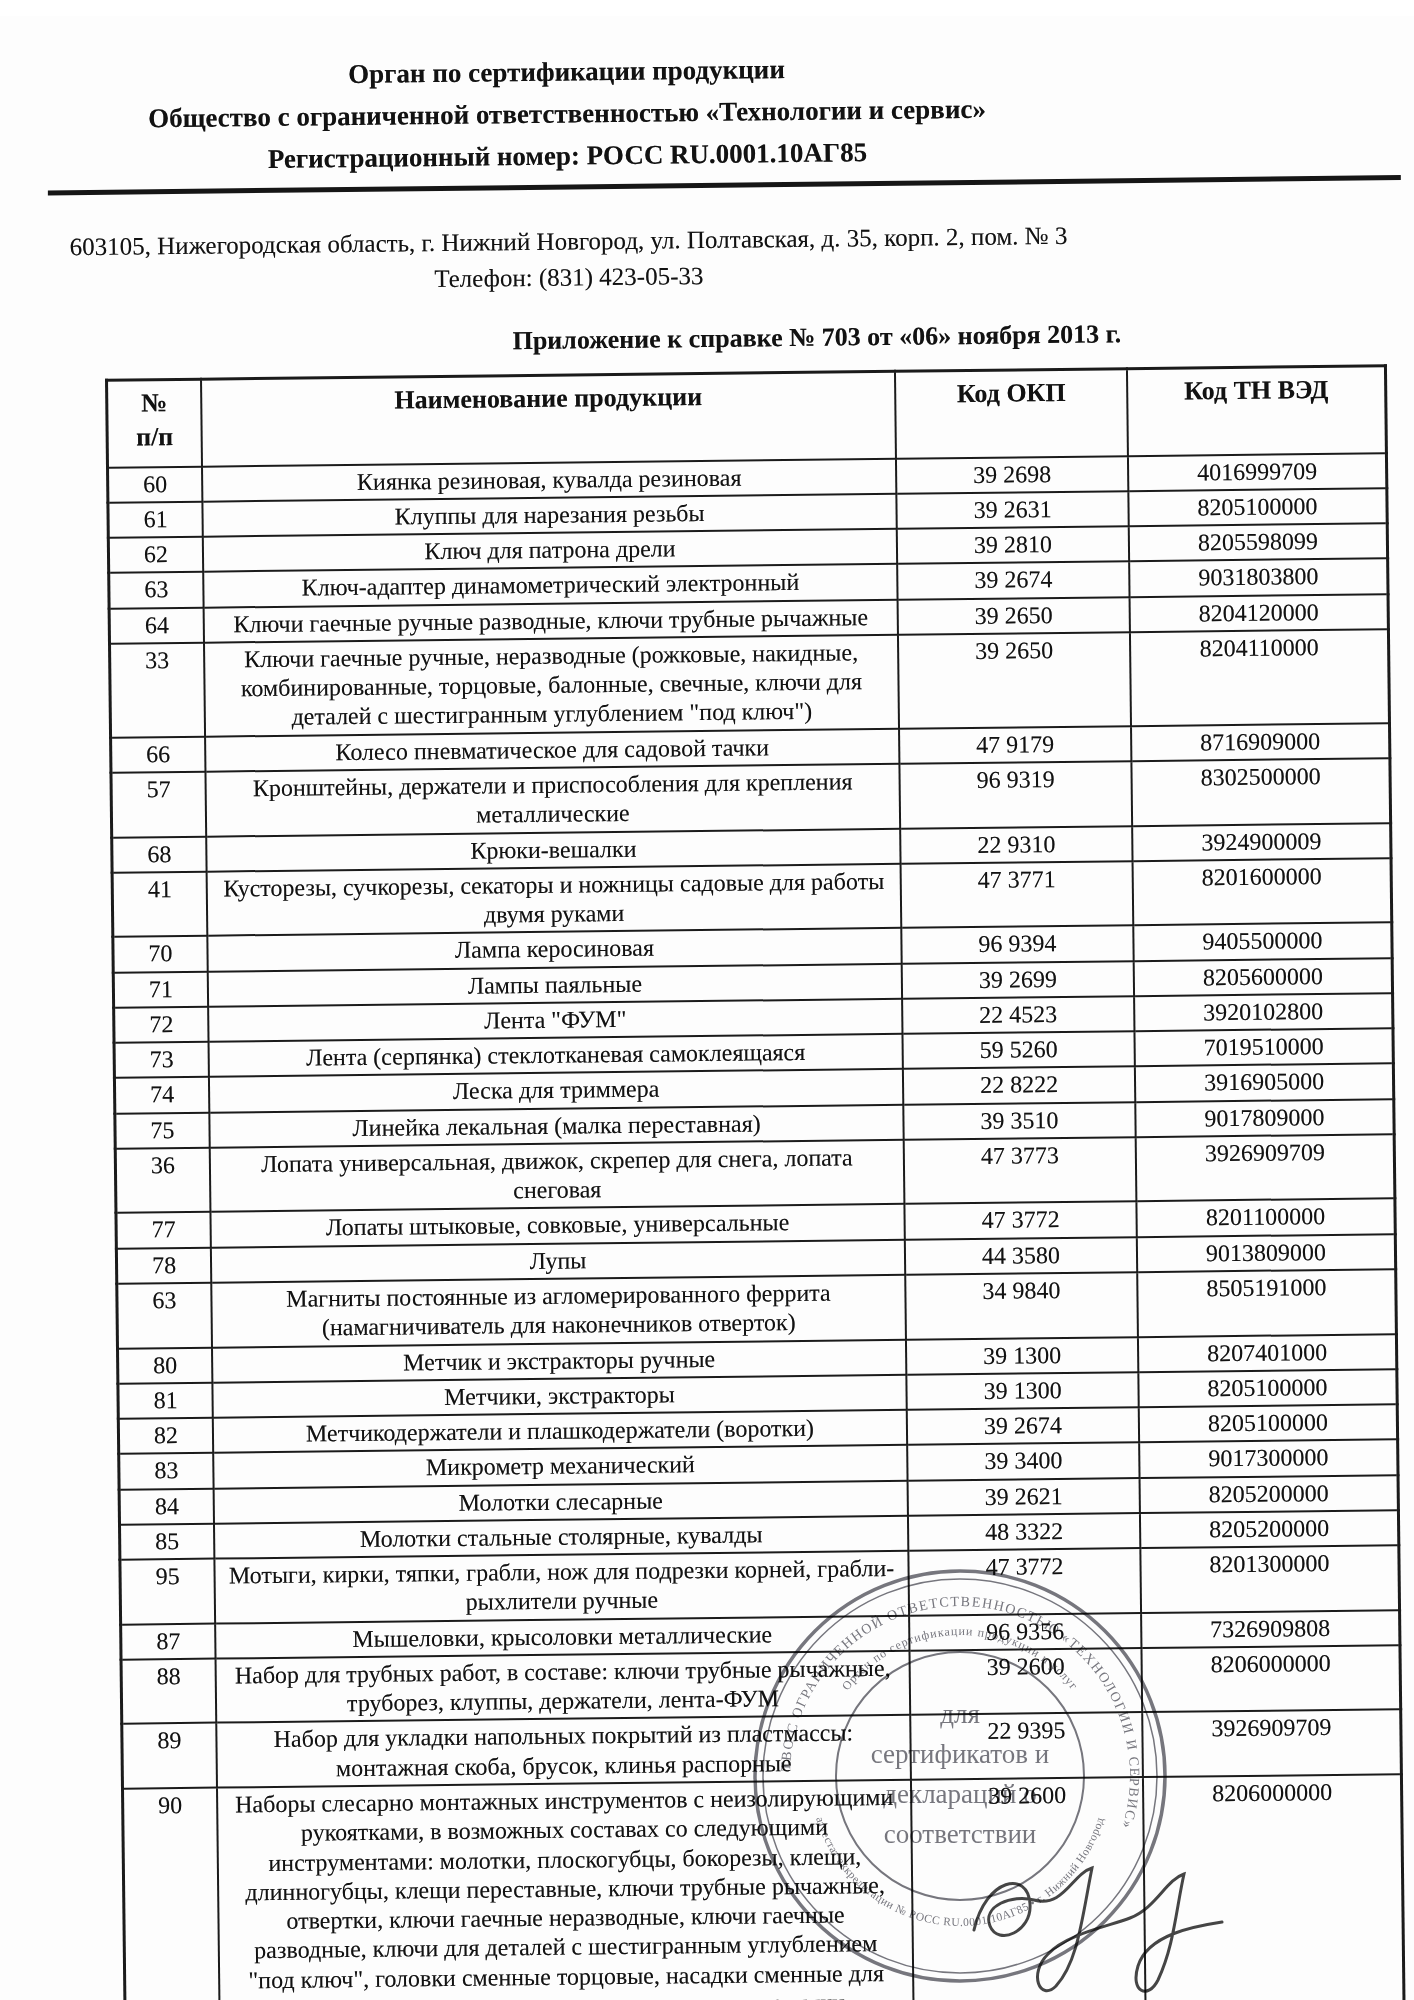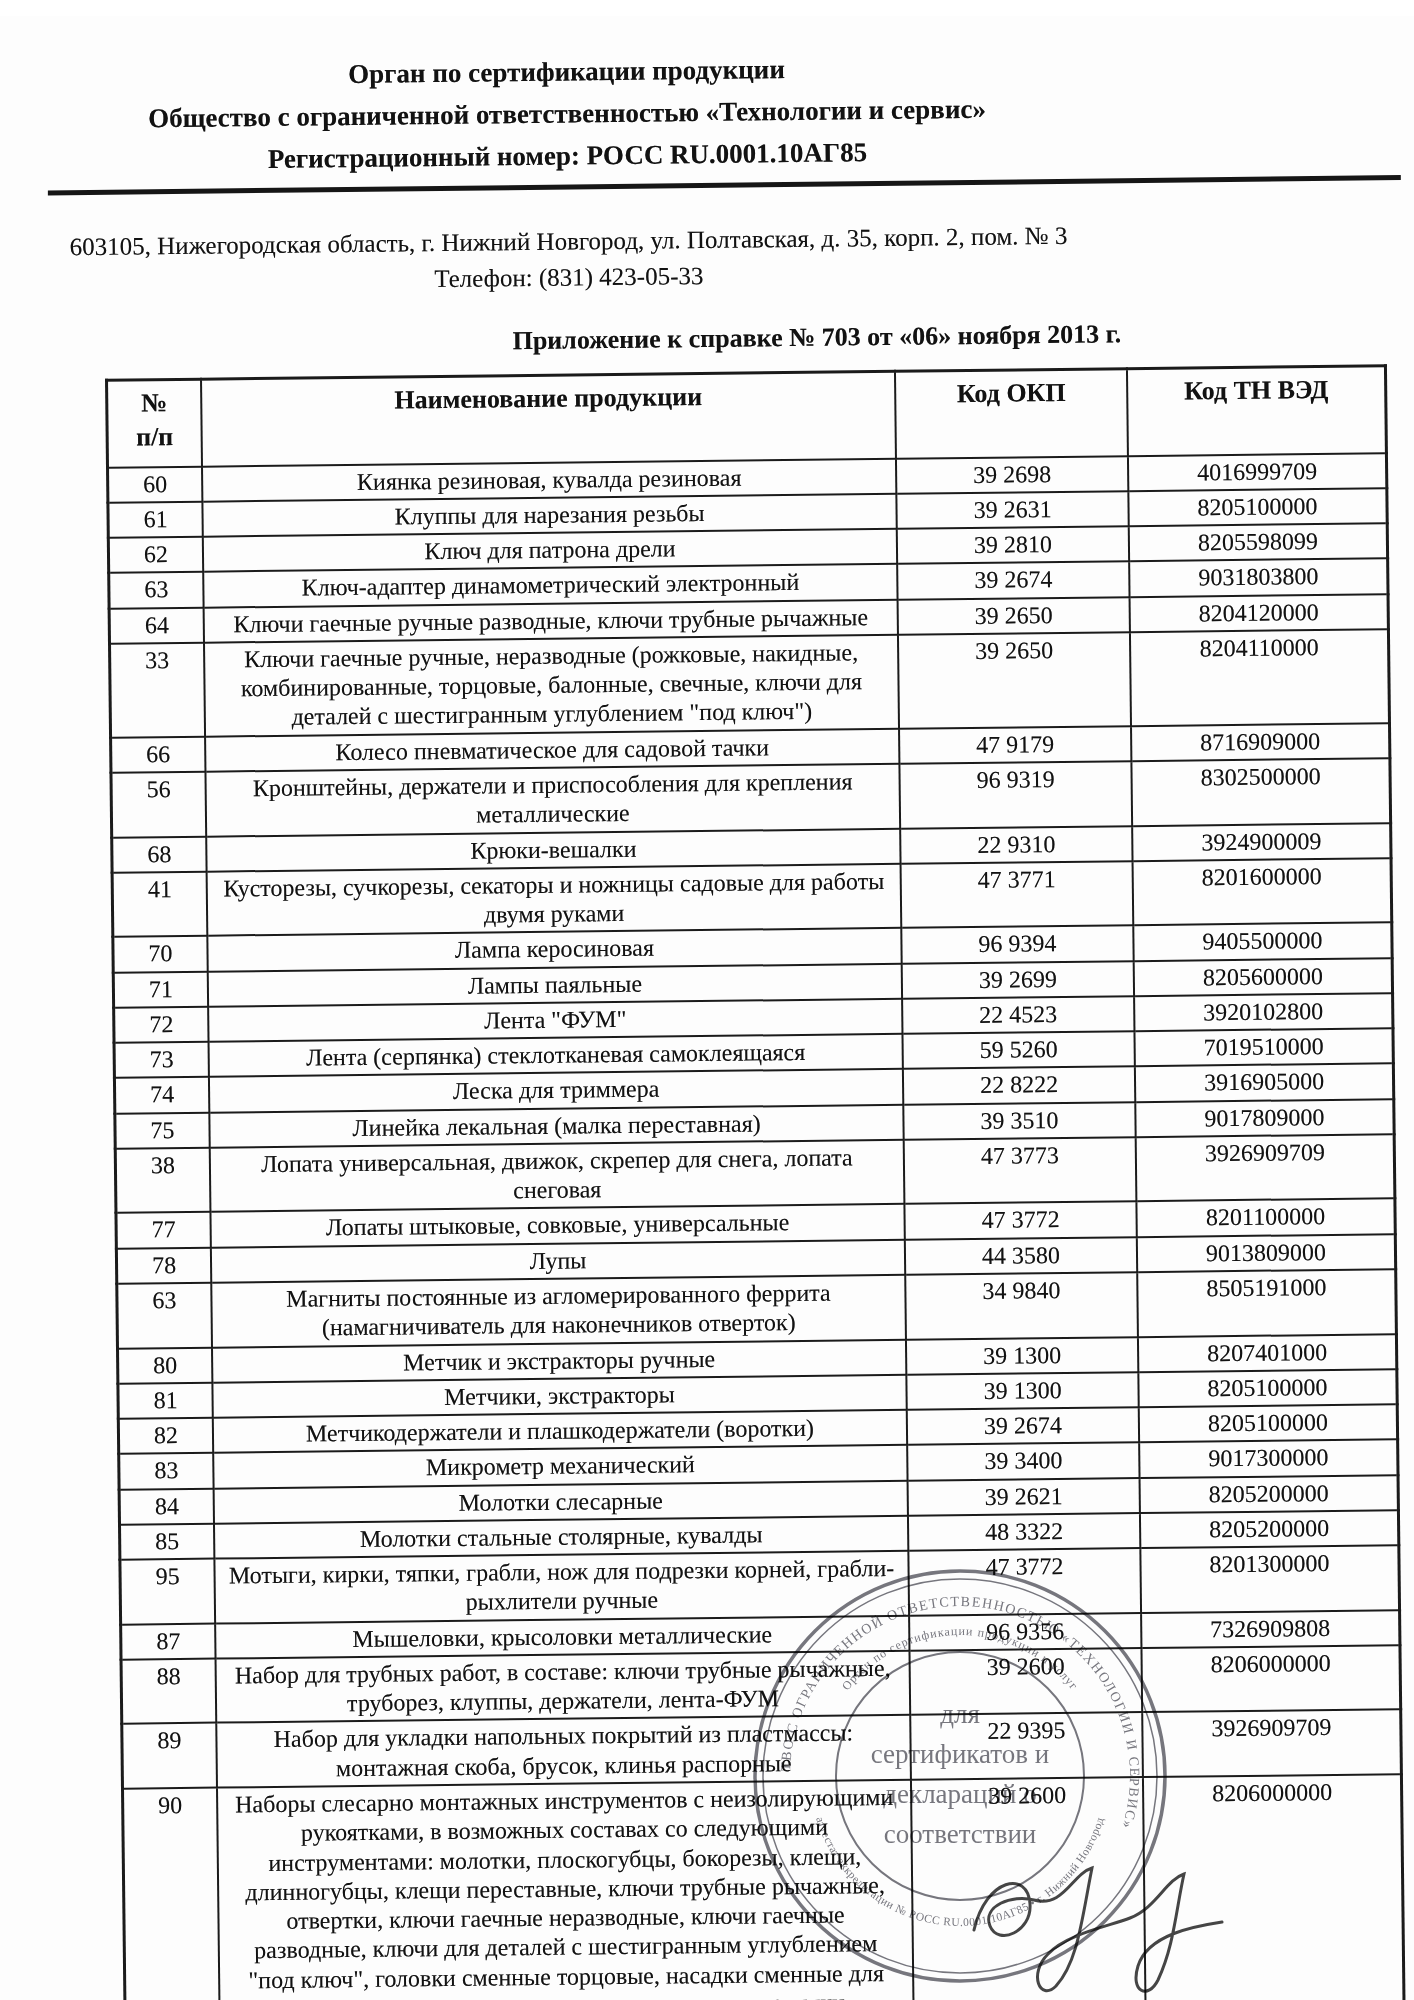--- a/index.html
+++ b/index.html
@@ -131,21 +131,21 @@
   </tr>
 
   <tr>
     <td class="c-num">66</td>
     <td class="c-name">Колесо пневматическое для садовой тачки</td>
     <td class="c-okp">47 9179</td>
     <td class="c-tnved">8716909000</td>
   </tr>
 
   <tr>
-    <td class="c-num">56</td>
+    <td class="c-num">57</td>
     <td class="c-name">Кронштейны, держатели и приспособления для крепления металлические</td>
     <td class="c-okp">96 9319</td>
     <td class="c-tnved">8302500000</td>
   </tr>
 
   <tr>
     <td class="c-num">68</td>
     <td class="c-name">Крюки-вешалки</td>
     <td class="c-okp">22 9310</td>
     <td class="c-tnved">3924900009</td>
@@ -194,21 +194,21 @@
   </tr>
 
   <tr>
     <td class="c-num">75</td>
     <td class="c-name">Линейка лекальная (малка переставная)</td>
     <td class="c-okp">39 3510</td>
     <td class="c-tnved">9017809000</td>
   </tr>
 
   <tr>
-    <td class="c-num">38</td>
+    <td class="c-num">36</td>
     <td class="c-name">Лопата универсальная, движок, скрепер для снега, лопата снеговая</td>
     <td class="c-okp">47 3773</td>
     <td class="c-tnved">3926909709</td>
   </tr>
 
   <tr>
     <td class="c-num">77</td>
     <td class="c-name">Лопаты штыковые, совковые, универсальные</td>
     <td class="c-okp">47 3772</td>
     <td class="c-tnved">8201100000</td>

